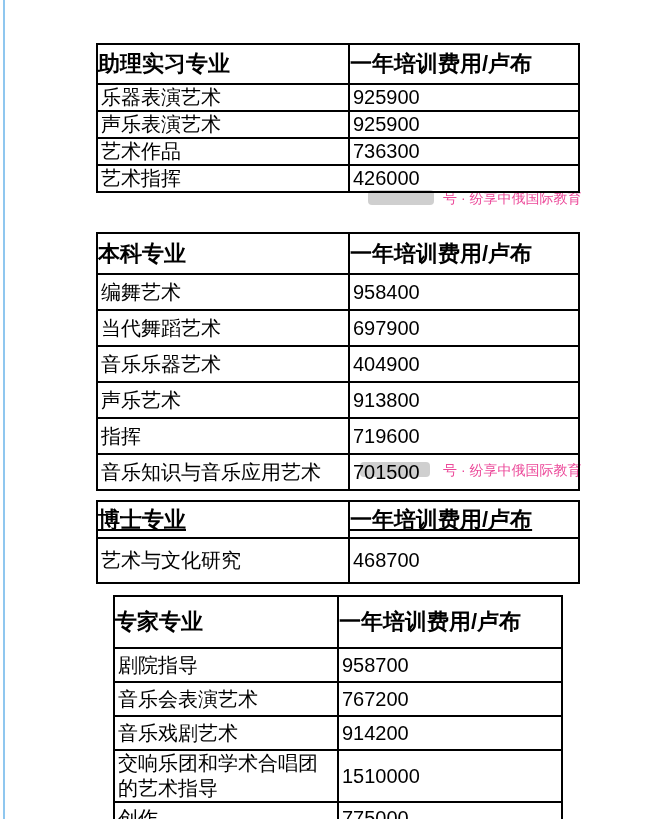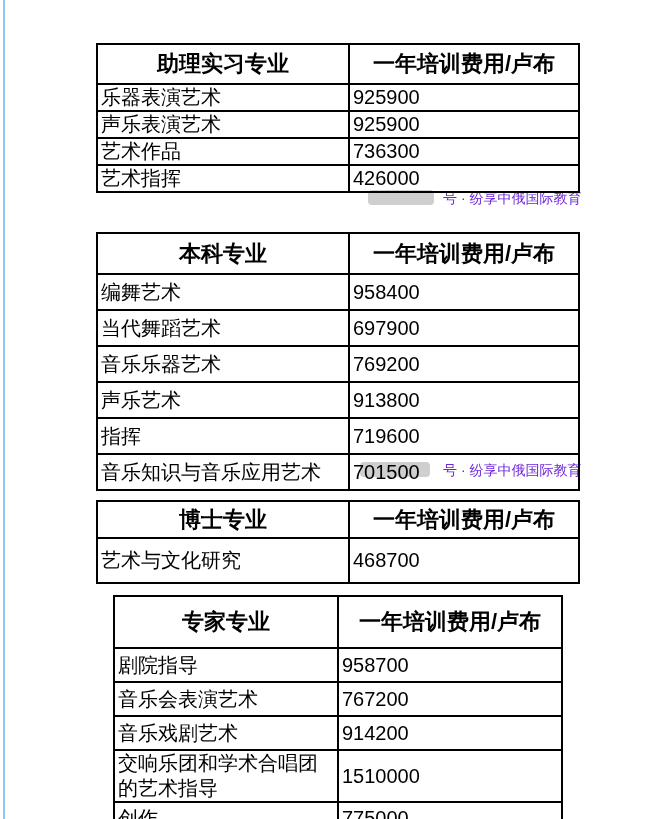--- a/index.html
+++ b/index.html
@@ -14,48 +14,48 @@
     background:#8fc7ef;
   }
   table.fee-table{
     position:absolute;border-collapse:collapse;table-layout:fixed;
     background:transparent;z-index:1;
   }
   table.fee-table th,table.fee-table td{
     border:2px solid #000;overflow:hidden;
   }
   table.fee-table th{
-    font-size:22px;font-weight:bold;text-align:center;vertical-align:middle;padding:0;
+    font-size:22px;font-weight:bold;text-align:left;vertical-align:middle;padding:0;
   }
   table.fee-table td{
     font-size:20px;font-weight:normal;text-align:left;vertical-align:middle;
     padding:0 0 0 3px;line-height:1.25;
   }
   
   .t1{left:96px;top:43px;width:482px;}
   .t1 col.c-major{width:252px;} .t1 col.c-fee{width:230px;}
   .t1 tr.hdr{height:40px;} .t1 tbody tr{height:26px;}
   
   .t2{left:96px;top:232px;width:482px;}
   .t2 col.c-major{width:252px;} .t2 col.c-fee{width:230px;}
   .t2 tr.hdr{height:41px;} .t2 tbody tr{height:36px;}
   
   .t3{left:96px;top:500px;width:482px;}
   .t3 col.c-major{width:252px;} .t3 col.c-fee{width:230px;}
-  .t3 tr.hdr{height:37px;} .t3 tbody tr{height:45px;margin-top:45px;}
+  .t3 tr.hdr{height:37px;text-decoration:underline;} .t3 tbody tr{height:45px;margin-top:45px;}
   
   .t4{left:113px;top:595px;width:448px;}
   .t4 col.c-major{width:224px;} .t4 col.c-fee{width:224px;}
   .t4 tr.hdr{height:52px;} .t4 tbody tr{height:34px;}
   .t4 tbody tr.tall{height:44px;padding-left:44px;}
   .t4 tbody tr.last{height:33px;}
   
   .watermark{position:absolute;z-index:0;}
   .wm-text{
-    position:absolute;font-size:14px;color:#6d28d9;white-space:nowrap;
+    position:absolute;font-size:14px;color:#ec4899;white-space:nowrap;
     letter-spacing:0;
   }
   .wm-blob{
     position:absolute;background:#a8a8a8;opacity:0.55;border-radius:4px;
   }
   .wm1 .wm-text{left:443px;top:190px;}
   .wm1 .wm-blob{left:368px;top:190px;width:66px;height:15px;}
   .wm2 .wm-text{left:443px;top:462px;}
   .wm2 .wm-blob{left:360px;top:462px;width:70px;height:15px;}
 </style>
@@ -120,21 +120,21 @@
     <tr>
       <td>编舞艺术</td>
       <td>958400</td>
     </tr>
     <tr>
       <td>当代舞蹈艺术</td>
       <td>697900</td>
     </tr>
     <tr>
       <td>音乐乐器艺术</td>
-      <td>769200</td>
+      <td>404900</td>
     </tr>
     <tr>
       <td>声乐艺术</td>
       <td>913800</td>
     </tr>
     <tr>
       <td>指挥</td>
       <td>719600</td>
     </tr>
     <tr>

